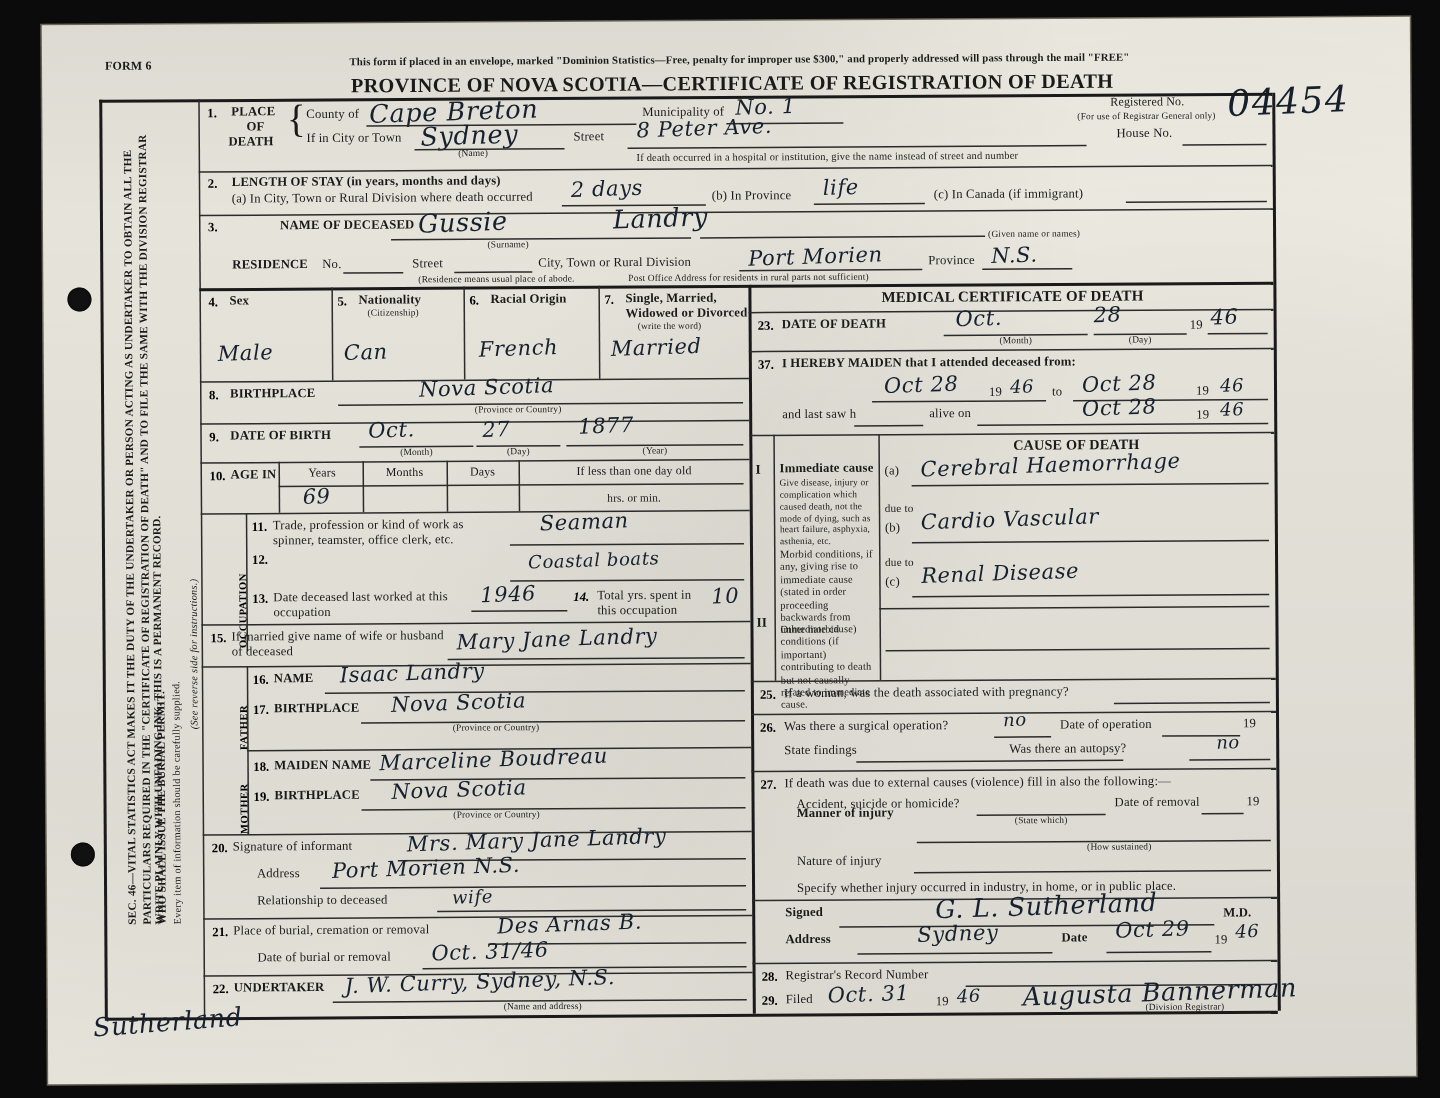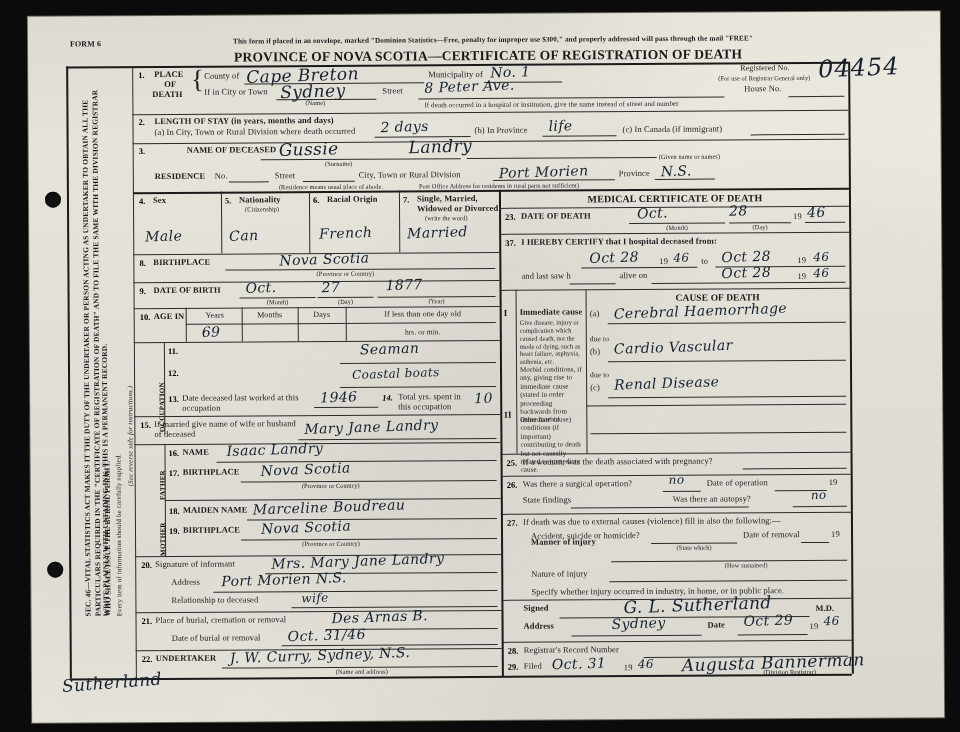--- a/index.html
+++ b/index.html
@@ -221,20 +221,21 @@
   <div class="vr" style="left:268px;top:292px;height:34px;"></div>
   <div class="vr" style="left:316px;top:292px;height:34px;"></div>
   <div class="hand" style="left:172px;top:308px;">69</div>
   <div class="t c" style="left:320px;top:314px;width:146px;font-size:7.5px;">hrs.    or    min.</div>
   <div class="hr" style="left:104px;top:326px;width:366px;"></div>
 
   <div class="vr" style="left:134px;top:326px;height:92px;"></div>
   <div class="rot-label" style="left:128px;top:416px;">OCCUPATION</div>
 
   <div class="cellnum" style="left:138px;top:330px;">11.</div>
+  <div class="t" style="left:152px;top:330px;width:154px;line-height:1.15;">Trade, profession or kind of work as spinner, teamster, office clerk, etc.</div>
   <div class="hand" style="left:330px;top:326px;">Seaman</div>
   <div class="hr" style="left:310px;top:348px;width:156px;"></div>
 
   <div class="cellnum" style="left:138px;top:352px;">12.</div>
   <div class="hand sm" style="left:322px;top:352px;">Coastal boats</div>
   <div class="hr" style="left:310px;top:372px;width:156px;"></div>
 
   <div class="cellnum" style="left:138px;top:378px;">13.</div>
   <div class="t" style="left:152px;top:378px;width:134px;line-height:1.15;">Date deceased last worked at this occupation</div>
   <div class="hand" style="left:290px;top:374px;">1946</div>
@@ -317,21 +318,21 @@
   <div class="t" style="left:764px;top:200px;">19</div>
   <div class="hand" style="left:778px;top:192px;">46</div>
   <div class="hr" style="left:600px;top:210px;width:96px;"></div>
   <div class="hr" style="left:700px;top:210px;width:62px;"></div>
   <div class="hr" style="left:776px;top:210px;width:40px;"></div>
   <div class="t tiny2 c" style="left:600px;top:211px;width:96px;">(Month)</div>
   <div class="t tiny2 c" style="left:700px;top:211px;width:62px;">(Day)</div>
   <div class="hr" style="left:470px;top:220px;width:350px;"></div>
 
   <div class="cellnum" style="left:476px;top:224px;">37.</div>
-  <div class="t b" style="left:492px;top:224px;">I HEREBY CERTIFY that I hospital deceased from:</div>
+  <div class="t b" style="left:492px;top:224px;">I HEREBY MAIDEN that I attended deceased from:</div>
   <div class="hand" style="left:560px;top:236px;">Oct 28</div>
   <div class="t" style="left:630px;top:244px;">19</div>
   <div class="hand sm" style="left:644px;top:238px;">46</div>
   <div class="t" style="left:672px;top:244px;">to</div>
   <div class="hand" style="left:692px;top:236px;">Oct 28</div>
   <div class="t" style="left:768px;top:244px;">19</div>
   <div class="hand sm" style="left:784px;top:238px;">46</div>
   <div class="hr" style="left:552px;top:254px;width:116px;"></div>
   <div class="hr" style="left:686px;top:254px;width:130px;"></div>
 

